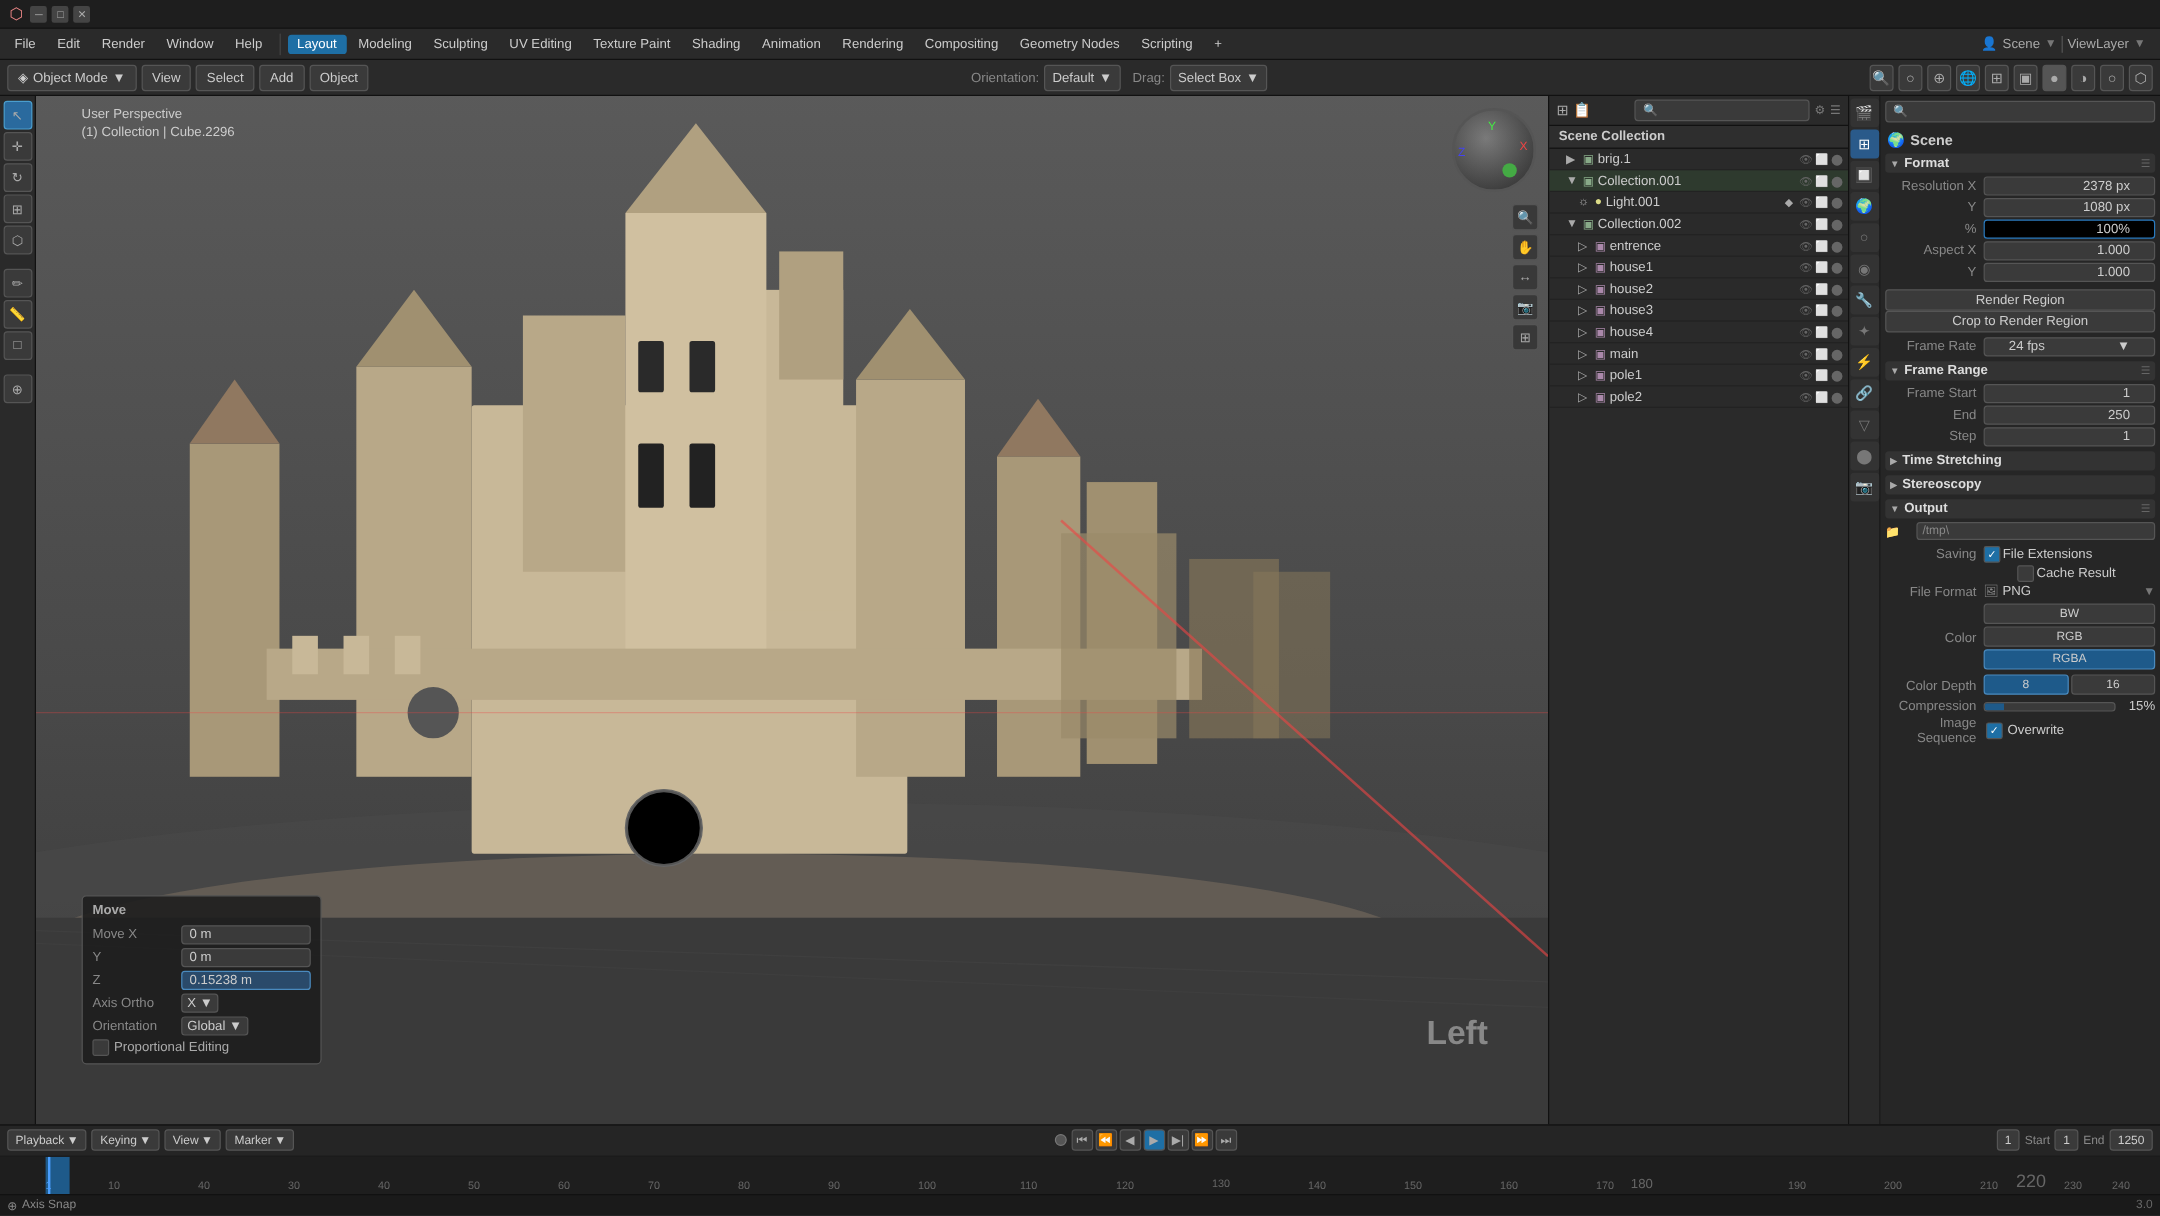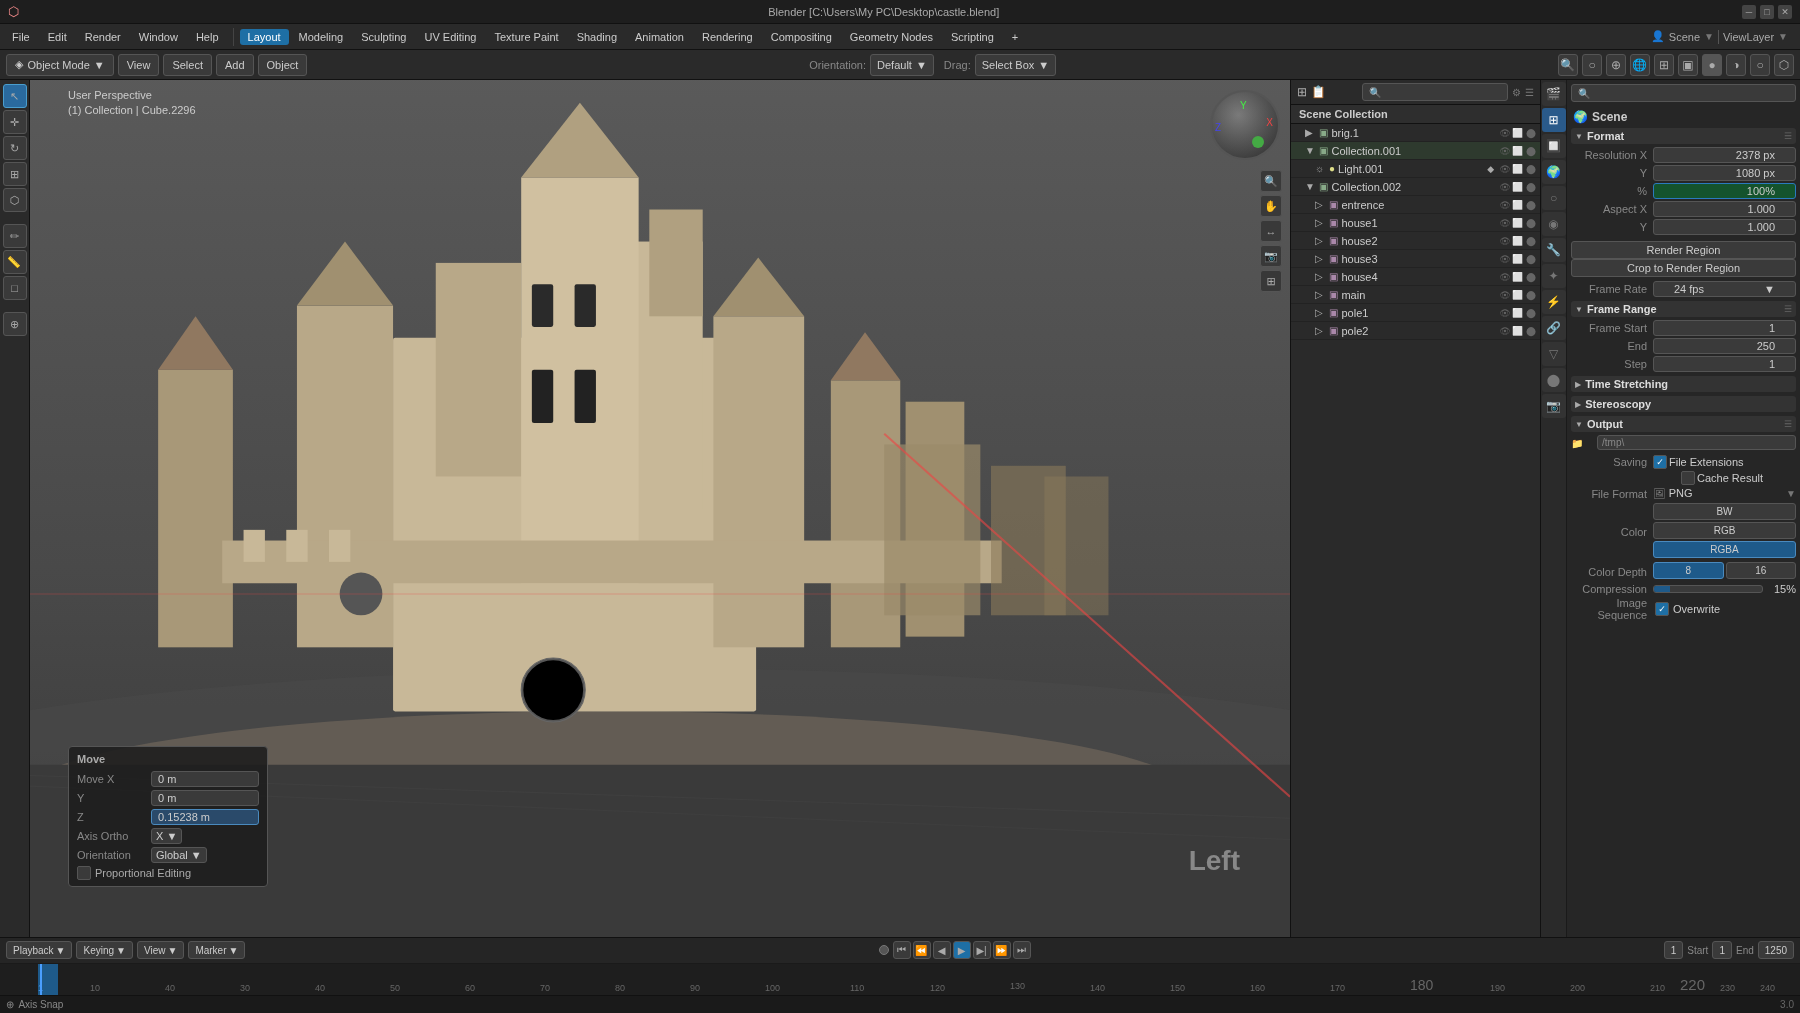--- a/index.html
+++ b/index.html
@@ -441,21 +441,21 @@
     .prop-section-name { color: #ddd; font-size: 11px; font-weight: bold; flex: 1; }
     .prop-section-opts { color: #666; font-size: 9px; cursor: pointer; }
     .prop-row {
       display: flex; align-items: center; margin-bottom: 2px; gap: 2px;
     }
     .prop-lbl { color: #888; font-size: 11px; flex: 0 0 80px; text-align: right; padding-right: 4px; }
     .prop-val {
       flex: 1; background: #3a3a3a; border: 1px solid #555; border-radius: 3px;
       color: #ccc; font-size: 11px; padding: 1px 20px; text-align: right;
     }
-    .prop-val.blue-hl { background: #14532d; border-color: #2a7abe; }
+    .prop-val.blue-hl { background: #000000; border-color: #2a7abe; }
     .prop-btn {
       flex: 1; background: #3a3a3a; border: 1px solid #555; border-radius: 3px;
       color: #ccc; font-size: 11px; padding: 2px 4px; cursor: pointer; text-align: center;
     }
     .prop-chk { width: 14px; height: 14px; background: #3a3a3a; border: 1px solid #555; border-radius: 2px; display:flex; align-items:center; justify-content:center; font-size:9px; flex-shrink:0; }
     .prop-chk.on { background: #1e6fa5; color: #fff; }
     .output-path {
       background: #3a3a3a; border: 1px solid #555; border-radius: 3px;
       color: #888; font-size: 10px; padding: 1px 4px; width: 100%; margin-bottom: 2px;
     }
@@ -491,21 +491,20 @@
       flex-shrink: 0;
     }
     .snap-icon { font-size: 10px; color: #888; margin-right: 4px; }
     .snap-text { font-size: 10px; color: #888; }
   </style>
 </head>
 <body>
 
 <div id="titlebar">
   <span style="font-size:13px; color:#e88; margin-right:6px;">⬡</span>
-  <span class="title">Blender [C:\Users\My PC\Desktop\castle.blend]</span>
   <div class="win-controls">
     <div class="win-btn">─</div>
     <div class="win-btn">□</div>
     <div class="win-btn">✕</div>
   </div>
 </div>
 
 <div id="menubar">
   <span class="menu-item">File</span>
   <span class="menu-item">Edit</span>
@@ -1063,21 +1062,21 @@
     <div style="position:absolute;left:615px;bottom:2px;font-size:9px;color:#666;">80</div>
     <div style="position:absolute;left:690px;bottom:2px;font-size:9px;color:#666;">90</div>
     <div style="position:absolute;left:765px;bottom:2px;font-size:9px;color:#666;">100</div>
     <div style="position:absolute;left:850px;bottom:2px;font-size:9px;color:#666;">110</div>
     <div style="position:absolute;left:930px;bottom:2px;font-size:9px;color:#666;">120</div>
     <div style="position:absolute;left:1010px;bottom:4px;font-size:9px;color:#666;">130</div>
     <div style="position:absolute;left:1090px;bottom:2px;font-size:9px;color:#666;">140</div>
     <div style="position:absolute;left:1170px;bottom:2px;font-size:9px;color:#666;">150</div>
     <div style="position:absolute;left:1250px;bottom:2px;font-size:9px;color:#666;">160</div>
     <div style="position:absolute;left:1330px;bottom:2px;font-size:9px;color:#666;">170</div>
-    <div style="position:absolute;left:1410px;bottom:2px;font-size:14px;color:#666;">180</div>
+    <div style="position:absolute;left:1359px;bottom:2px;font-size:11px;color:#666;">180</div>
     <div style="position:absolute;left:1490px;bottom:2px;font-size:9px;color:#666;">190</div>
     <div style="position:absolute;left:1570px;bottom:2px;font-size:9px;color:#666;">200</div>
     <div style="position:absolute;left:1650px;bottom:2px;font-size:9px;color:#666;">210</div>
     <div style="position:absolute;left:1680px;bottom:2px;font-size:15px;color:#666;text-align:right;">220</div>
     <div style="position:absolute;left:1720px;bottom:2px;font-size:9px;color:#666;">230</div>
     <div style="position:absolute;left:1760px;bottom:2px;font-size:9px;color:#666;">240</div>
 
   </div>
 </div>
 

